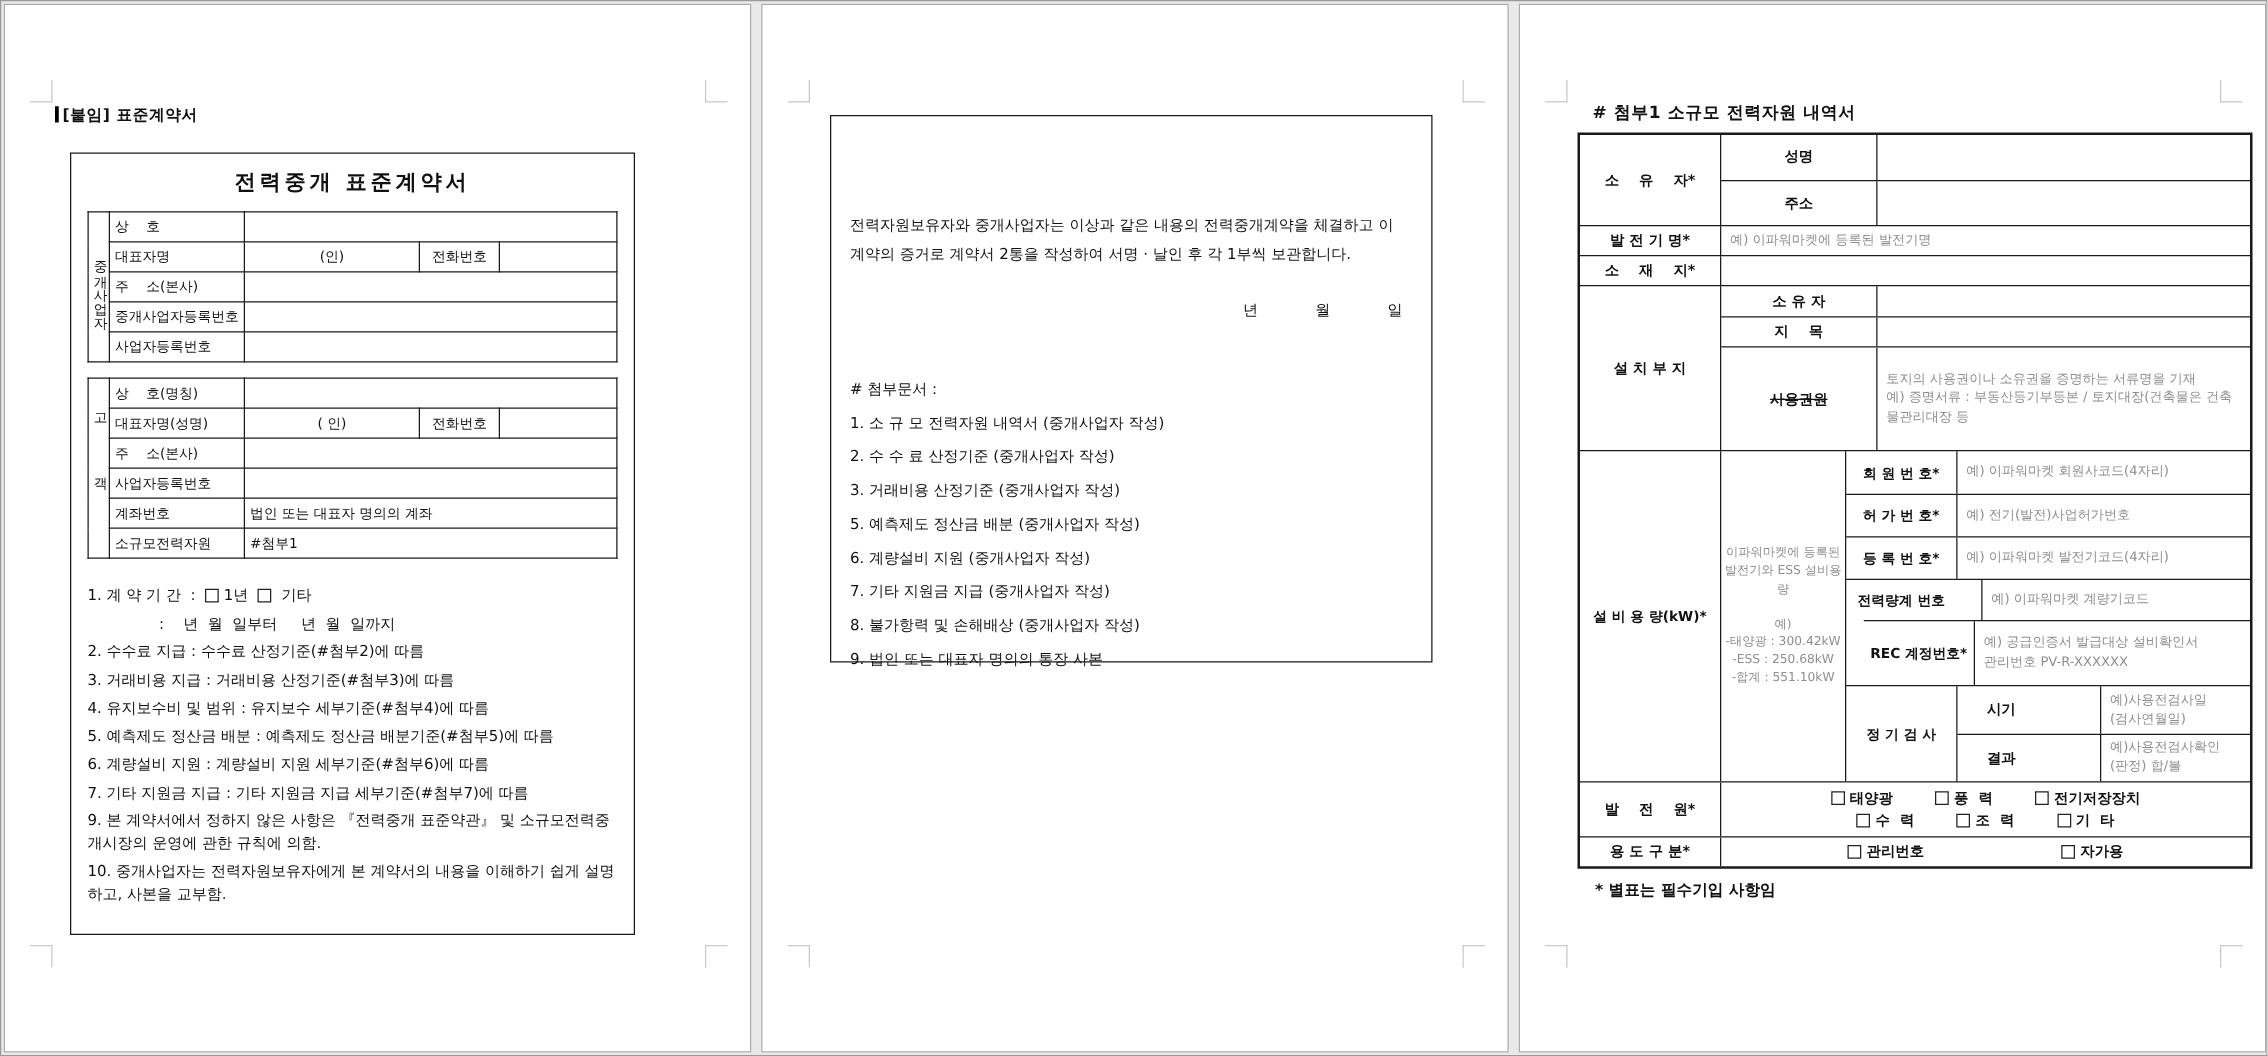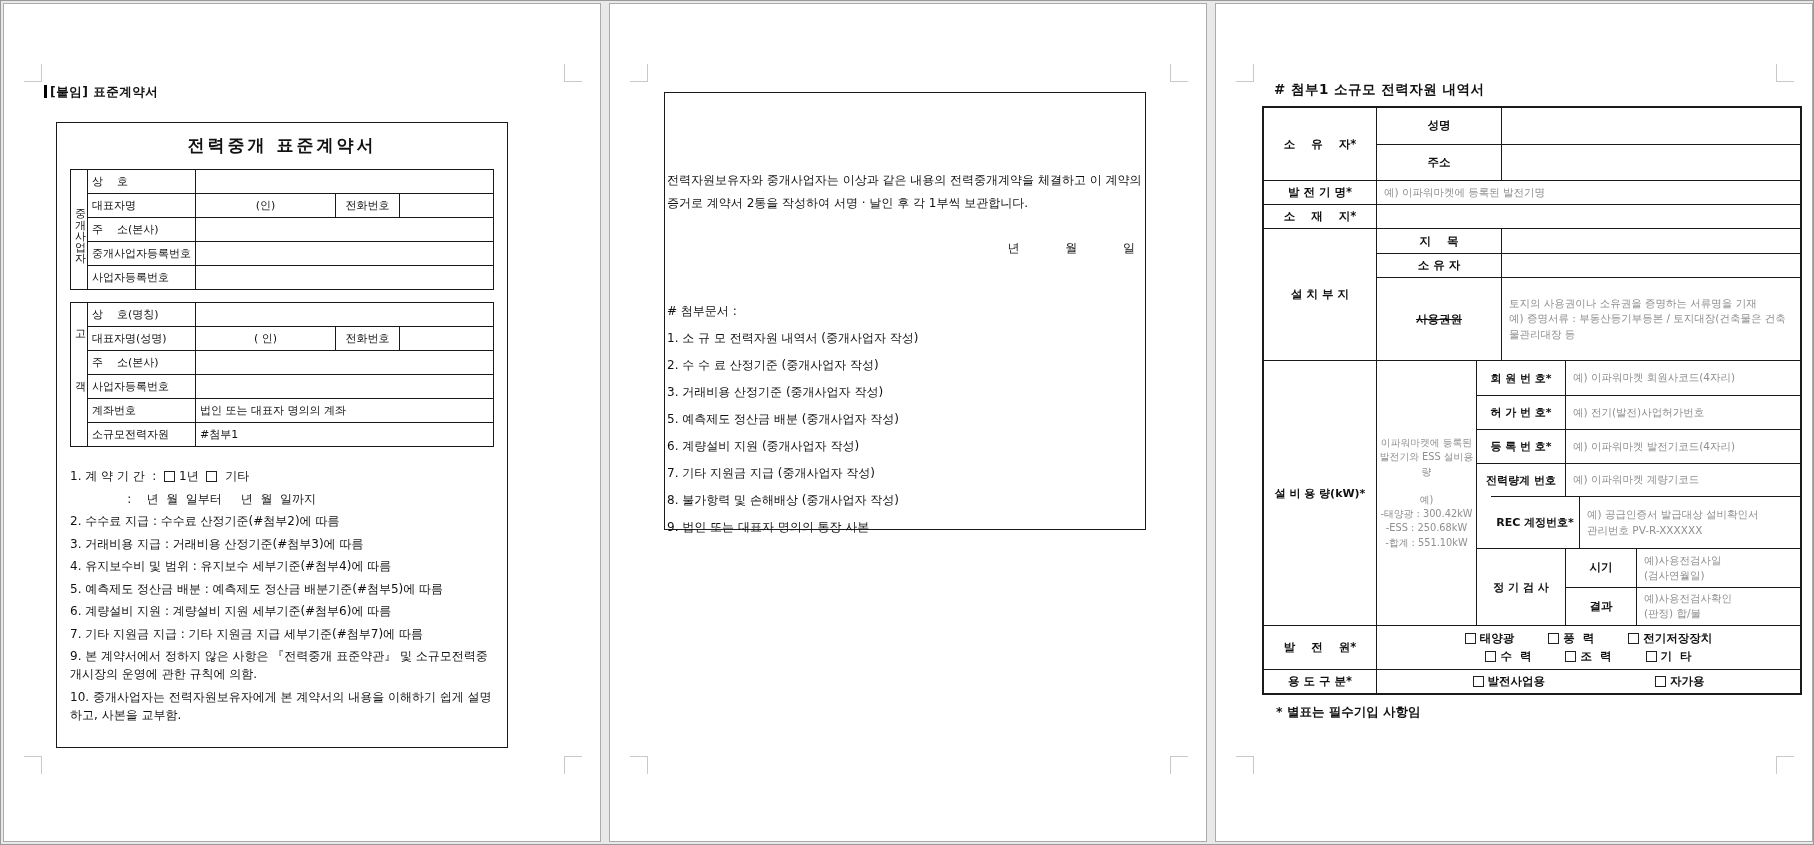--- a/index.html
+++ b/index.html
@@ -23,21 +23,21 @@
   .ctab td.side{padding:0;text-align:center;}
   .side span{writing-mode:vertical-rl;text-orientation:upright;display:inline-block;font-size:11px;}
   .side.cust span{letter-spacing:40px;}
   .ctab td.center{text-align:center;white-space:pre;}
   .terms{margin-top:20px;font-size:12px;}
   .term{line-height:1.5;margin-bottom:4.5px;}
   .pre{white-space:pre;}
   .cb{display:inline-block;width:11px;height:11px;border:1.2px solid #222;margin-right:4px;vertical-align:-1.5px;background:#fff;}
 
   
-  .p2-box{position:absolute;left:54px;top:88px;width:482px;height:438px;border:1.5px solid #1a1a1a;padding:0 2px;font-size:12px;}
+  .p2-box{position:absolute;left:54px;top:88px;width:482px;height:438px;border:1.5px solid #1a1a1a;padding:0 15px;font-size:12px;}
   .p2-body{margin-top:76px;line-height:1.95;}
   .p2-date{text-align:right;padding-right:8px;margin-top:24px;white-space:pre;}
   .p2-atth{margin-top:46px;}
   .p2-att{margin-top:10px;}
 
   
   .p3-title{position:absolute;left:58px;top:77px;font-weight:bold;font-size:13.5px;letter-spacing:.5px;}
   .t3{position:absolute;left:46px;top:102px;width:540px;border:2px solid #1a1a1a;font-size:11.5px;}
   .t3 .r{display:flex;border-top:1px solid #1a1a1a;align-items:stretch;}
   .t3 .r:first-child{border-top:0;}
@@ -47,21 +47,21 @@
   .t3 .sub:first-child{border-top:0;}
   .t3 .cL{width:124px;display:flex;align-items:center;justify-content:center;font-weight:bold;white-space:pre;flex:0 0 auto;}
   .t3 .cV{flex:1;border-left:1px solid #1a1a1a;display:flex;align-items:center;padding:2px 7px;}
   .t3 .hint{color:#8f8f8f;font-size:10.5px;font-weight:normal;white-space:pre-line;line-height:1.45;}
   .t3 .h24{height:24px;}
   .strike{text-decoration:line-through;}
   .t3 .cB{width:100px;flex:0 0 auto;border-left:1px solid #1a1a1a;display:flex;align-items:center;justify-content:center;text-align:center;}
   .t3 .rest2{flex:1;display:flex;flex-direction:column;border-left:1px solid #1a1a1a;}
   .t3 .cC{width:88px;display:flex;align-items:center;justify-content:center;font-weight:bold;white-space:pre;flex:0 0 auto;font-size:11px;}
   .t3 .icol{flex:1;display:flex;flex-direction:column;border-left:1px solid #1a1a1a;}
-  .t3 .isub{display:flex;flex:1;border-top:1px solid #1a1a1a;align-items:stretch;}
+  .t3 .isub{display:flex;flex:1;border-top:1px solid #1a1a1a;align-items:stretch;gap:44px;}
   .t3 .isub:first-child{border-top:0;}
   .t3 .cS{width:70px;display:flex;align-items:center;justify-content:center;font-weight:bold;flex:0 0 auto;}
   .optline{display:flex;justify-content:center;gap:34px;width:100%;font-weight:bold;}
   .optline .opt{white-space:pre;}
   .optcol{display:flex;flex-direction:column;gap:3px;width:100%;padding:3px 0;}
   .usageline{display:flex;justify-content:center;gap:110px;width:100%;font-weight:bold;}
   .p3-fn{position:absolute;left:60px;top:700px;font-weight:bold;font-size:12.5px;}
 </style>
 </head>
 <body>
@@ -222,25 +222,25 @@
 
       <div class="r h24">
         <div class="cA">소    재    지*</div>
         <div class="cV"></div>
       </div>
 
       <div class="r" style="height:132px;">
         <div class="cA">설 치 부 지</div>
         <div class="rest">
           <div class="sub" style="height:24px;">
+            <div class="cL" style="border-left:0;">소 유 자</div>
+            <div class="cV"></div>
+          </div>
+          <div class="sub" style="height:24px;">
             <div class="cL" style="border-left:0;">지    목</div>
-            <div class="cV"></div>
-          </div>
-          <div class="sub" style="height:24px;">
-            <div class="cL" style="border-left:0;">소 유 자</div>
             <div class="cV"></div>
           </div>
           <div class="sub" style="flex:1;">
             <div class="cL strike" style="border-left:0;">사용권원</div>
             <div class="cV">
                 <span class="hint">토지의 사용권이나 소유권을 증명하는 서류명을 기재
 예) 증명서류 : 부동산등기부등본 / 토지대장(건축물은 건축물관리대장 등</span>
               </div>
           </div>
         </div>
@@ -269,21 +269,21 @@
             <div class="cV">
                 <span class="hint">예) 전기(발전)사업허가번호</span>
               </div>
           </div>
           <div class="sub" style="height:34px;">
             <div class="cC">등 록 번 호*</div>
             <div class="cV">
                 <span class="hint">예) 이파워마켓 발전기코드(4자리)</span>
               </div>
           </div>
-          <div class="sub" style="height:33px;">
+          <div class="sub" style="height:33px;gap:20px;">
             <div class="cC">전력량계 번호</div>
             <div class="cV">
                 <span class="hint">예) 이파워마켓 계량기코드</span>
               </div>
           </div>
           <div class="sub" style="height:52px;margin-left:14px;">
             <div class="cC">REC 계정번호*</div>
             <div class="cV">
                 <span class="hint">예) 공급인증서 발급대상 설비확인서
 관리번호   PV-R-XXXXXX</span>
@@ -326,21 +326,21 @@
               <span class="opt"><span class="cb"></span><span>기  타</span></span>
             </div>
           </div>
         </div>
       </div>
 
       <div class="r h24">
         <div class="cA">용 도 구 분*</div>
         <div class="cV">
           <div class="usageline">
-            <span class="opt"><span class="cb"></span><span>발전사업용</span></span>
+            <span class="opt"><span class="cb"></span><span>관리번호</span></span>
             <span class="opt"><span class="cb"></span><span>자가용</span></span>
           </div>
         </div>
       </div>
 
     </div>
 
     <div class="p3-fn">* 별표는 필수기입 사항임</div>
   </section>
 

